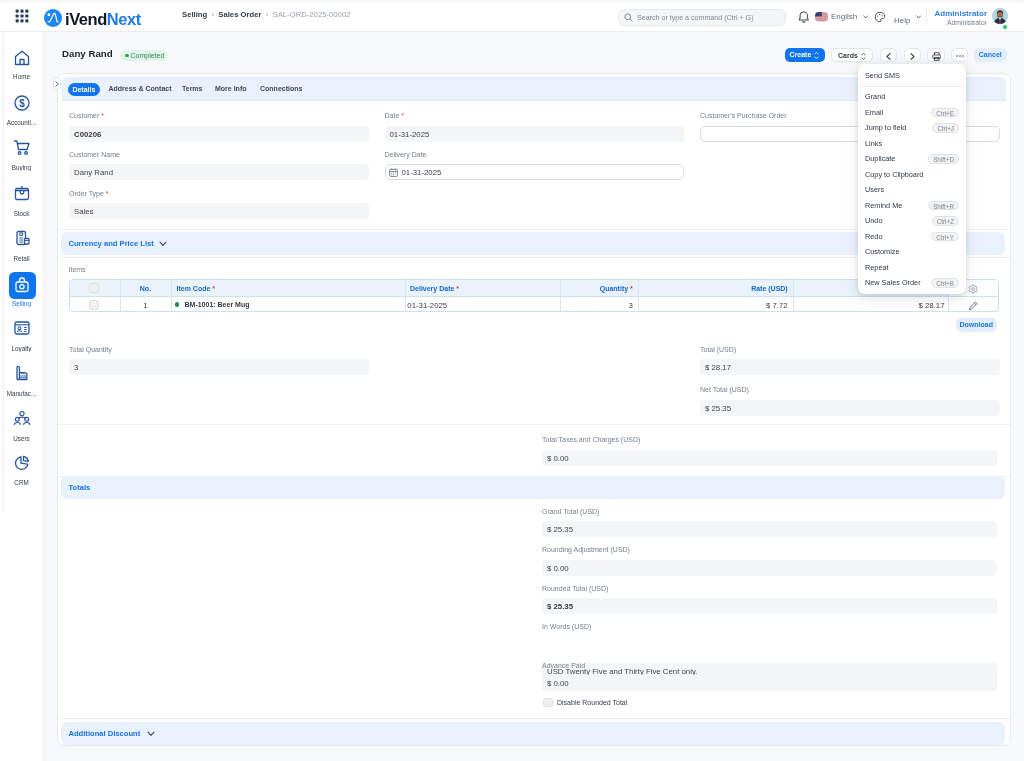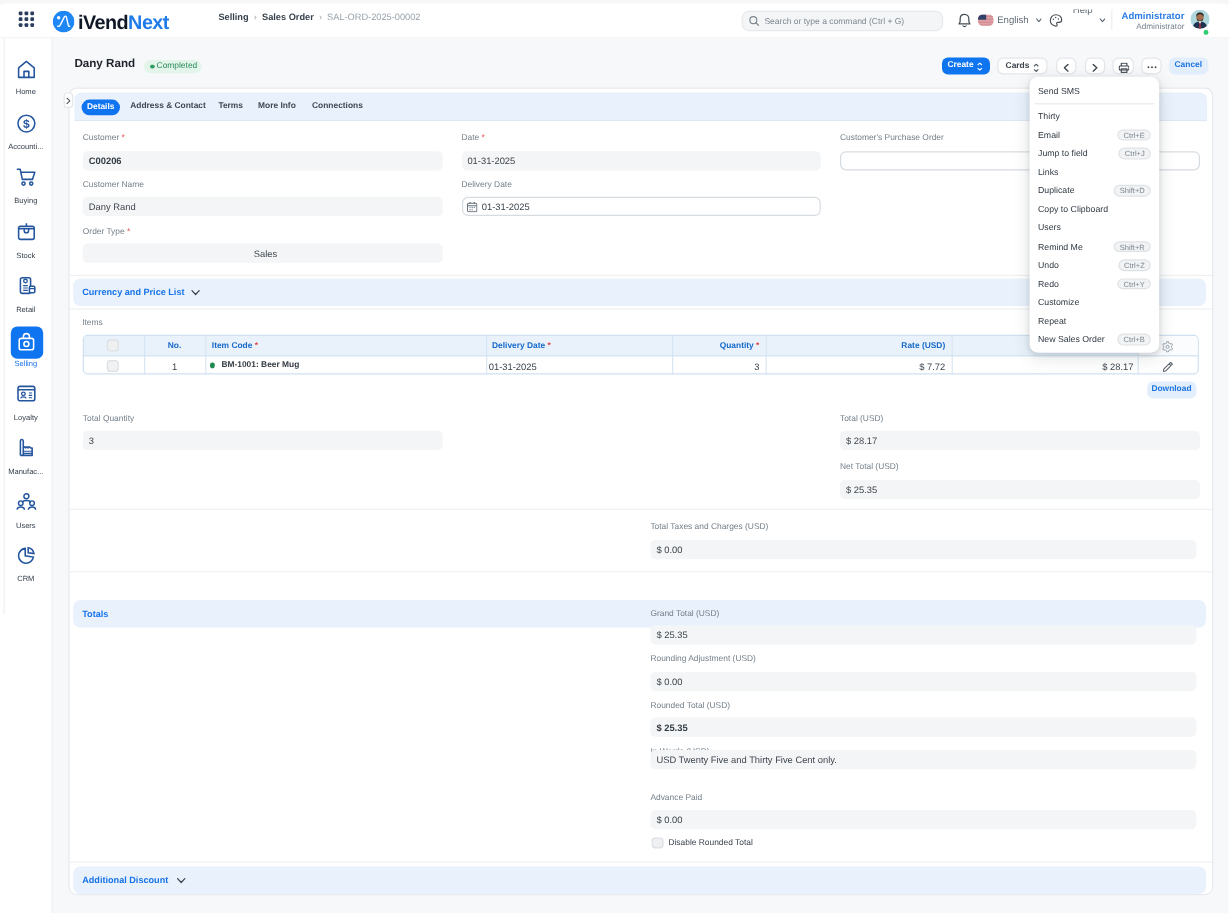--- a/index.html
+++ b/index.html
@@ -98,21 +98,21 @@
   <svg class="abs" style="left:862.5px;top:15px" width="5.5" height="4" viewBox="0 0 5.5 4">
       <polyline points="0.8,0.8 2.75,3 4.7,0.8" fill="none" stroke="#5a646e" stroke-width="0.9" stroke-linecap="round" stroke-linejoin="round"></polyline>
     </svg>
 
   <svg class="abs" style="left:874px;top:11px" width="12" height="12" viewBox="0 0 24 24">
     <path d="M12 2.5 C6.7 2.5 2.5 6.7 2.5 12 C2.5 17.3 6.7 21.5 12 21.5 C13.2 21.5 14 20.7 14 19.7 C14 19.2 13.8 18.8 13.5 18.4 C13.2 18.1 13 17.7 13 17.2 C13 16.2 13.8 15.4 14.8 15.4 L17 15.4 C19.5 15.4 21.5 13.4 21.5 11 C21.5 6.3 17.3 2.5 12 2.5 Z" fill="none" stroke="#454d55" stroke-width="1.9"></path>
     <circle cx="7.5" cy="10" r="1.25" fill="#454d55"></circle>
       <circle cx="11.5" cy="7" r="1.25" fill="#454d55"></circle>
       <circle cx="16" cy="9.5" r="1.25" fill="#454d55"></circle>
   </svg>
-  <div class="abs" style="left:894px;top:4px;font-size:8px;color:#626c76;text-align:center;">Help</div>
+  <div class="abs" style="left:894px;top:16px;font-size:8px;color:#626c76;text-align:center;">Help</div>
   <svg class="abs" style="left:915.5px;top:15px" width="5.5" height="4" viewBox="0 0 5.5 4">
       <polyline points="0.8,0.8 2.75,3 4.7,0.8" fill="none" stroke="#5a646e" stroke-width="0.9" stroke-linecap="round" stroke-linejoin="round"></polyline>
     </svg>
   <div class="abs" style="left:926px;top:7px;width:1px;height:18px;background:#eceef0;"></div>
   <div class="abs" style="right:37px;top:8.5px;font-size:8px;font-weight:bold;color:#2e7de5;">Administrator</div>
   <div class="abs" style="right:37px;top:18.5px;font-size:6.8px;color:#76818c;">Administrator</div>
 
   <svg class="abs" style="left:992px;top:8px" width="16" height="16" viewBox="0 0 16 16">
     <defs>
         <clipPath id="av">
@@ -288,21 +288,21 @@
 <div class="abs" style="left:108.5px;top:85px;font-size:7px;font-weight:bold;color:#3f4952;">Address &amp; Contact</div>
 <div class="abs" style="left:182px;top:85px;font-size:7px;font-weight:bold;color:#3f4952;">Terms</div>
 <div class="abs" style="left:215px;top:85px;font-size:7px;font-weight:bold;color:#3f4952;">More Info</div>
 <div class="abs" style="left:260px;top:85px;font-size:7px;font-weight:bold;color:#3f4952;">Connections</div>
 
 <div class="flabel" style="left:69px;top:111px;">Customer <span class="req">*</span></div>
 <div class="finput" style="left:69px;top:125.5px;width:299.5px;font-weight:bold;color:#333b42;">C00206</div>
 <div class="flabel" style="left:69px;top:150px;">Customer Name</div>
 <div class="finput" style="left:69px;top:164px;width:299.5px;">Dany Rand</div>
 <div class="flabel" style="left:69px;top:188.5px;">Order Type <span class="req">*</span></div>
-<div class="finput" style="left:69px;top:202.5px;width:299.5px;text-align:center;">Sales</div>
+<div class="finput" style="left:69px;top:202.5px;width:299.5px;">Sales</div>
 
 <div class="flabel" style="left:384.5px;top:111px;">Date <span class="req">*</span></div>
 <div class="finput" style="left:384.5px;top:125.5px;width:299.5px;">01-31-2025</div>
 <div class="flabel" style="left:384.5px;top:150px;">Delivery Date</div>
 <div class="winput" style="left:384.5px;top:164px;width:299.5px;padding-left:16px;">01-31-2025
   <svg class="abs" style="left:3.5px;top:3.2px" width="9" height="9" viewBox="0 0 9 9">
       <g fill="none" stroke="#64707c" stroke-width="0.85">
         <rect x="0.6" y="1.3" width="7.8" height="7.1" rx="1"></rect>
         <path d="M0.6 3.4 L8.4 3.4"></path>
         <path d="M2.7 0.4 L2.7 2 M6.3 0.4 L6.3 2"></path>
@@ -366,49 +366,49 @@
 <div class="flabel" style="left:700px;top:344.5px;">Total (USD)</div>
 <div class="finput" style="left:700px;top:359px;width:299.5px;">$ 28.17</div>
 <div class="flabel" style="left:700px;top:385px;">Net Total (USD)</div>
 <div class="finput" style="left:700px;top:399.5px;width:299.5px;">$ 25.35</div>
 
 <div class="divider" style="top:424px;"></div>
 <div class="flabel" style="left:542px;top:435px;">Total Taxes and Charges (USD)</div>
 <div class="finput" style="left:542px;top:449.5px;width:455px;">$ 0.00</div>
 
 <div class="divider" style="top:476px;"></div>
-<div class="secbar" style="top:500px;text-align:right;">
+<div class="secbar" style="top:476px;text-align:right;">
     <span>Totals</span>
   </div>
 
 <div class="flabel" style="left:542px;top:506.5px;">Grand Total (USD)</div>
 <div class="finput" style="left:542px;top:521px;width:455px;">$ 25.35</div>
 <div class="flabel" style="left:542px;top:545px;">Rounding Adjustment (USD)</div>
 <div class="finput" style="left:542px;top:559.5px;width:455px;">$ 0.00</div>
 <div class="flabel" style="left:542px;top:583.5px;">Rounded Total (USD)</div>
 <div class="finput" style="left:542px;top:598px;width:455px;font-weight:bold;color:#333b42;">$ 25.35</div>
 <div class="flabel" style="left:542px;top:622px;">In Words (USD)</div>
-<div class="finput" style="left:542px;top:625px;width:455px;">USD Twenty Five and Thirty Five Cent only.</div>
+<div class="finput" style="left:542px;top:663px;width:455px;">USD Twenty Five and Thirty Five Cent only.</div>
 <div class="flabel" style="left:542px;top:660.5px;">Advance Paid</div>
 <div class="finput" style="left:542px;top:675px;width:455px;">$ 0.00</div>
 <div class="abs" style="left:543px;top:697.5px;width:9.5px;height:9.5px;background:#eff0f2;border:1px solid #dcdfe3;border-radius:3px;"></div>
 <div class="abs" style="left:557px;top:699px;font-size:7px;color:#3a434c;">Disable Rounded Total</div>
 
 <div class="divider" style="top:718px;"></div>
 <div class="secbar" style="top:721.5px;">
     <span>Additional Discount</span>
   <svg class="abs" style="left:86px;top:9px" width="8" height="6" viewBox="0 0 8 6">
       <polyline points="1,1.2 4,4.4 7,1.2" fill="none" stroke="#3f4952" stroke-width="1.1" stroke-linecap="round" stroke-linejoin="round"></polyline>
     </svg>
 </div>
 
 <div id="menu">
   <div class="mitem">Send SMS</div>
   <div class="msep"></div>
-  <div class="mitem">Thirty</div>
+  <div class="mitem">Grand</div>
   <div class="mitem">Email<span class="kbd">Ctrl+E</span></div>
   <div class="mitem">Jump to field<span class="kbd">Ctrl+J</span></div>
   <div class="mitem">Links</div>
   <div class="mitem">Duplicate<span class="kbd">Shift+D</span></div>
   <div class="mitem">Copy to Clipboard</div>
   <div class="mitem">Users</div>
   <div class="mitem">Remind Me<span class="kbd">Shift+R</span></div>
   <div class="mitem">Undo<span class="kbd">Ctrl+Z</span></div>
   <div class="mitem">Redo<span class="kbd">Ctrl+Y</span></div>
   <div class="mitem">Customize</div>

